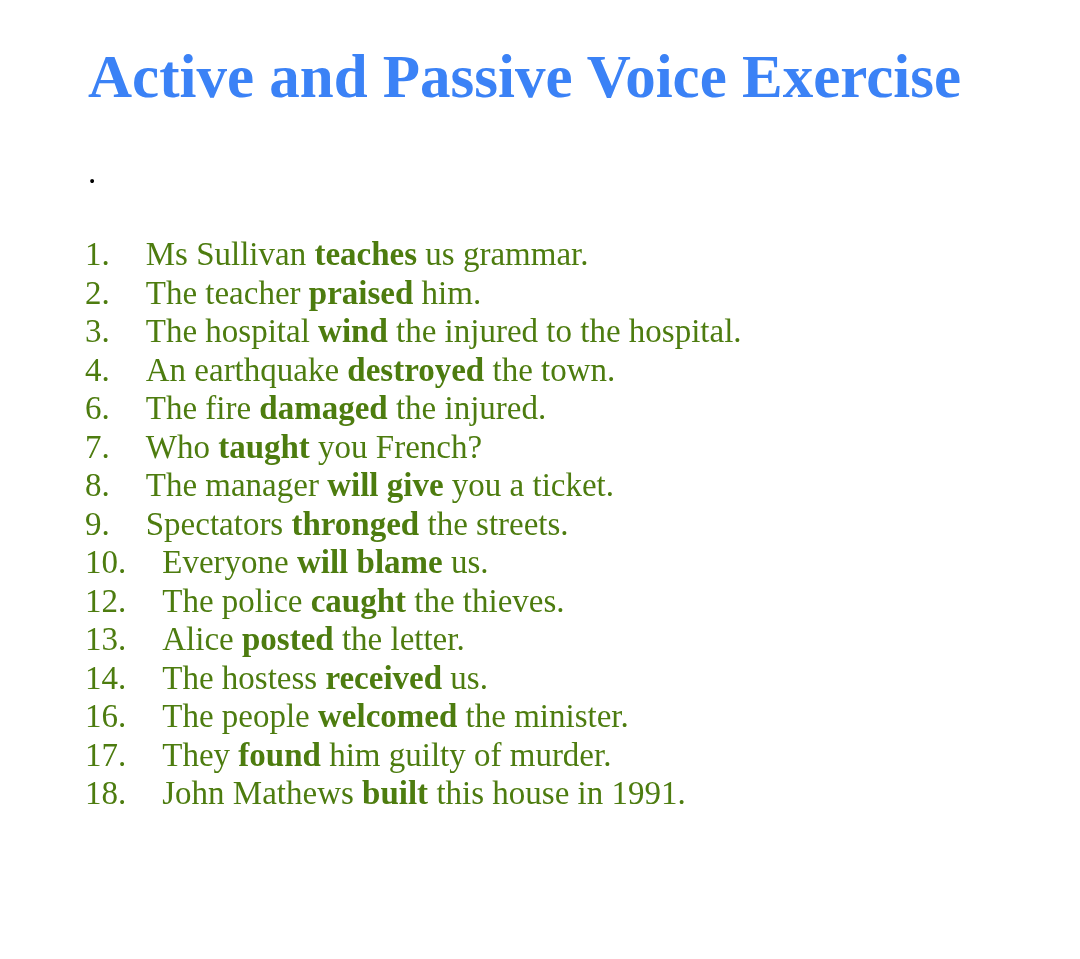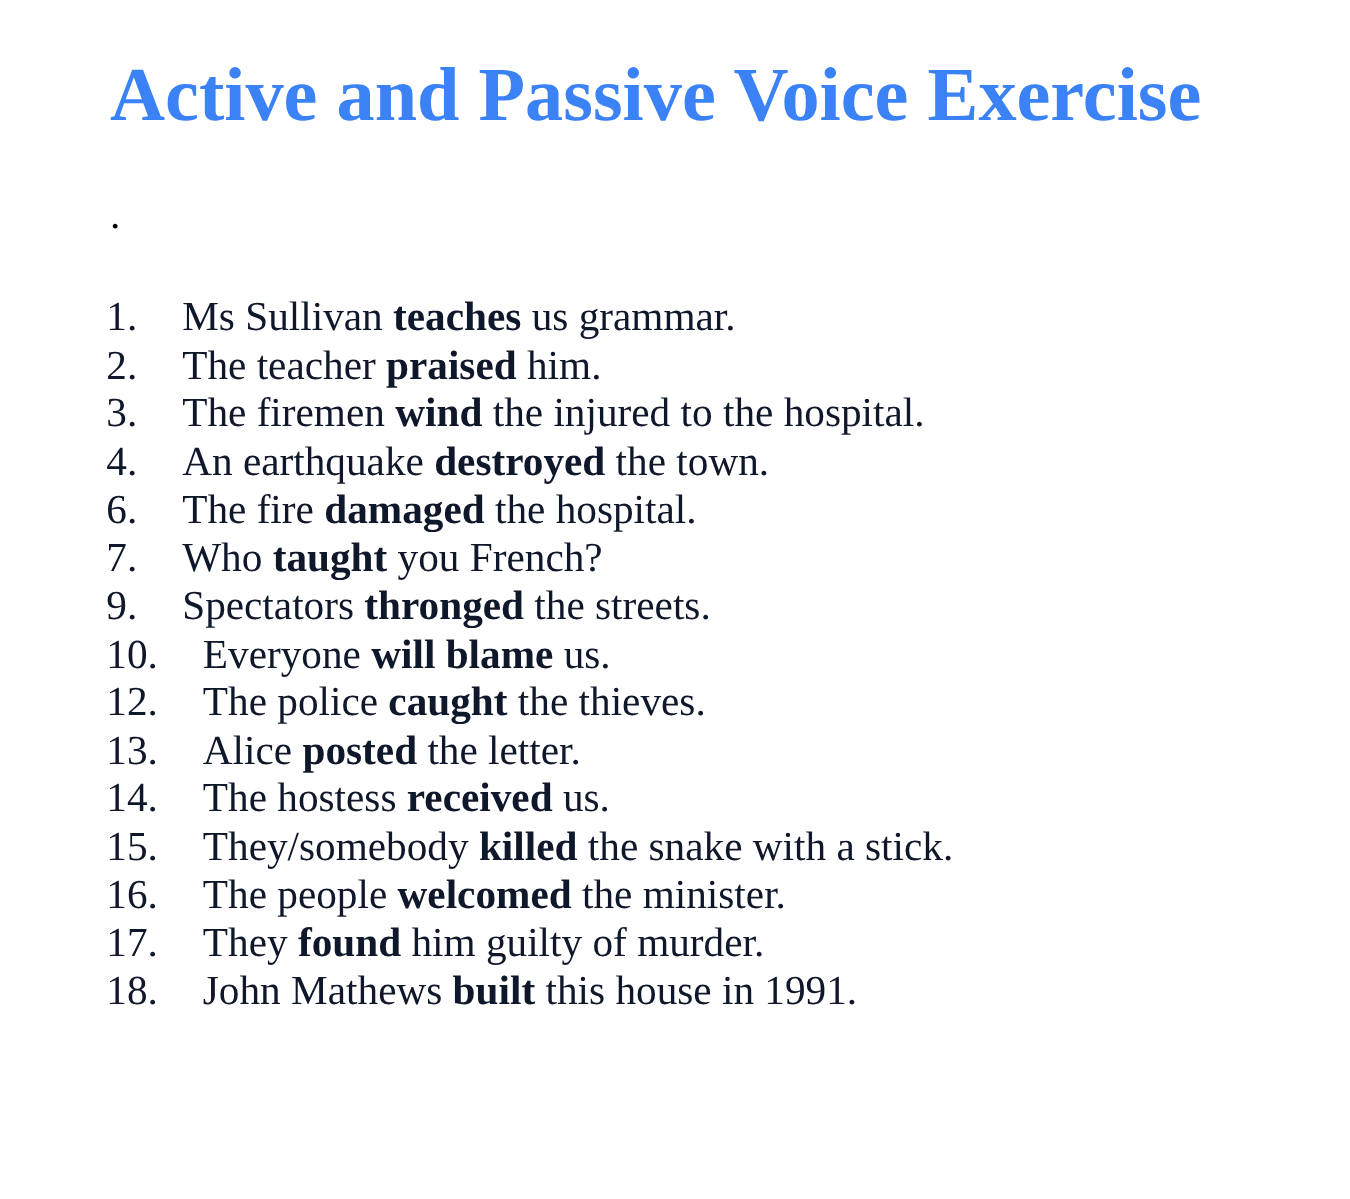--- a/index.html
+++ b/index.html
@@ -30,21 +30,21 @@
   }
   .stray-dot {
     margin: 49px 0 0 88px;
     font-size: 33px;
     line-height: 33px;
     color: #000000;
   }
   .exercise-list {
     margin: 46px 0 16px 85px;
     font-size: 33px;
-    color: #0f172a;
+    color: #4d7c0f;
   }
   .exercise-row {
     line-height: 38.5px;
     white-space: nowrap;
   }
   .item-number {
     display: inline-block;
     margin-right: 36px;
   }
   .item-text .seg {
@@ -58,27 +58,27 @@
 <body>
 
 <div class="page">
   <h1 class="doc-title">Active and Passive Voice Exercise</h1>
 
   <div class="stray-dot">.</div>
 
   <div class="exercise-list" id="exercise-list">
       <div class="exercise-row"><span class="item-number">1.</span><span class="item-text"><span class="seg">Ms Sullivan </span><span class="seg bold">teaches</span><span class="seg"> us grammar.</span></span></div>
       <div class="exercise-row"><span class="item-number">2.</span><span class="item-text"><span class="seg">The teacher </span><span class="seg bold">praised</span><span class="seg"> him.</span></span></div>
-      <div class="exercise-row"><span class="item-number">3.</span><span class="item-text"><span class="seg">The firemen </span><span class="seg bold">wind</span><span class="seg"> the injured to the hospital.</span></span></div>
+      <div class="exercise-row"><span class="item-number">3.</span><span class="item-text"><span class="seg">The hospital </span><span class="seg bold">wind</span><span class="seg"> the injured to the hospital.</span></span></div>
       <div class="exercise-row"><span class="item-number">4.</span><span class="item-text"><span class="seg">An earthquake </span><span class="seg bold">destroyed</span><span class="seg"> the town.</span></span></div>
-      <div class="exercise-row"><span class="item-number">6.</span><span class="item-text"><span class="seg">The fire </span><span class="seg bold">damaged</span><span class="seg"> the hospital.</span></span></div>
+      <div class="exercise-row"><span class="item-number">6.</span><span class="item-text"><span class="seg">The fire </span><span class="seg bold">damaged</span><span class="seg"> the injured.</span></span></div>
       <div class="exercise-row"><span class="item-number">7.</span><span class="item-text"><span class="seg">Who </span><span class="seg bold">taught</span><span class="seg"> you French?</span></span></div>
+      <div class="exercise-row"><span class="item-number">8.</span><span class="item-text"><span class="seg">The manager </span><span class="seg bold">will give</span><span class="seg"> you a ticket.</span></span></div>
       <div class="exercise-row"><span class="item-number">9.</span><span class="item-text"><span class="seg">Spectators </span><span class="seg bold">thronged</span><span class="seg"> the streets.</span></span></div>
       <div class="exercise-row"><span class="item-number">10.</span><span class="item-text"><span class="seg">Everyone </span><span class="seg bold">will blame</span><span class="seg"> us.</span></span></div>
       <div class="exercise-row"><span class="item-number">12.</span><span class="item-text"><span class="seg">The police </span><span class="seg bold">caught</span><span class="seg"> the thieves.</span></span></div>
       <div class="exercise-row"><span class="item-number">13.</span><span class="item-text"><span class="seg">Alice </span><span class="seg bold">posted</span><span class="seg"> the letter.</span></span></div>
       <div class="exercise-row"><span class="item-number">14.</span><span class="item-text"><span class="seg">The hostess </span><span class="seg bold">received</span><span class="seg"> us.</span></span></div>
-      <div class="exercise-row"><span class="item-number">15.</span><span class="item-text"><span class="seg">They/somebody </span><span class="seg bold">killed</span><span class="seg"> the snake with a stick.</span></span></div>
       <div class="exercise-row"><span class="item-number">16.</span><span class="item-text"><span class="seg">The people </span><span class="seg bold">welcomed</span><span class="seg"> the minister.</span></span></div>
       <div class="exercise-row"><span class="item-number">17.</span><span class="item-text"><span class="seg">They </span><span class="seg bold">found</span><span class="seg"> him guilty of murder.</span></span></div>
       <div class="exercise-row"><span class="item-number">18.</span><span class="item-text"><span class="seg">John Mathews </span><span class="seg bold">built</span><span class="seg"> this house in 1991.</span></span></div>
     </div>
 </div>
 
 </body></html>

